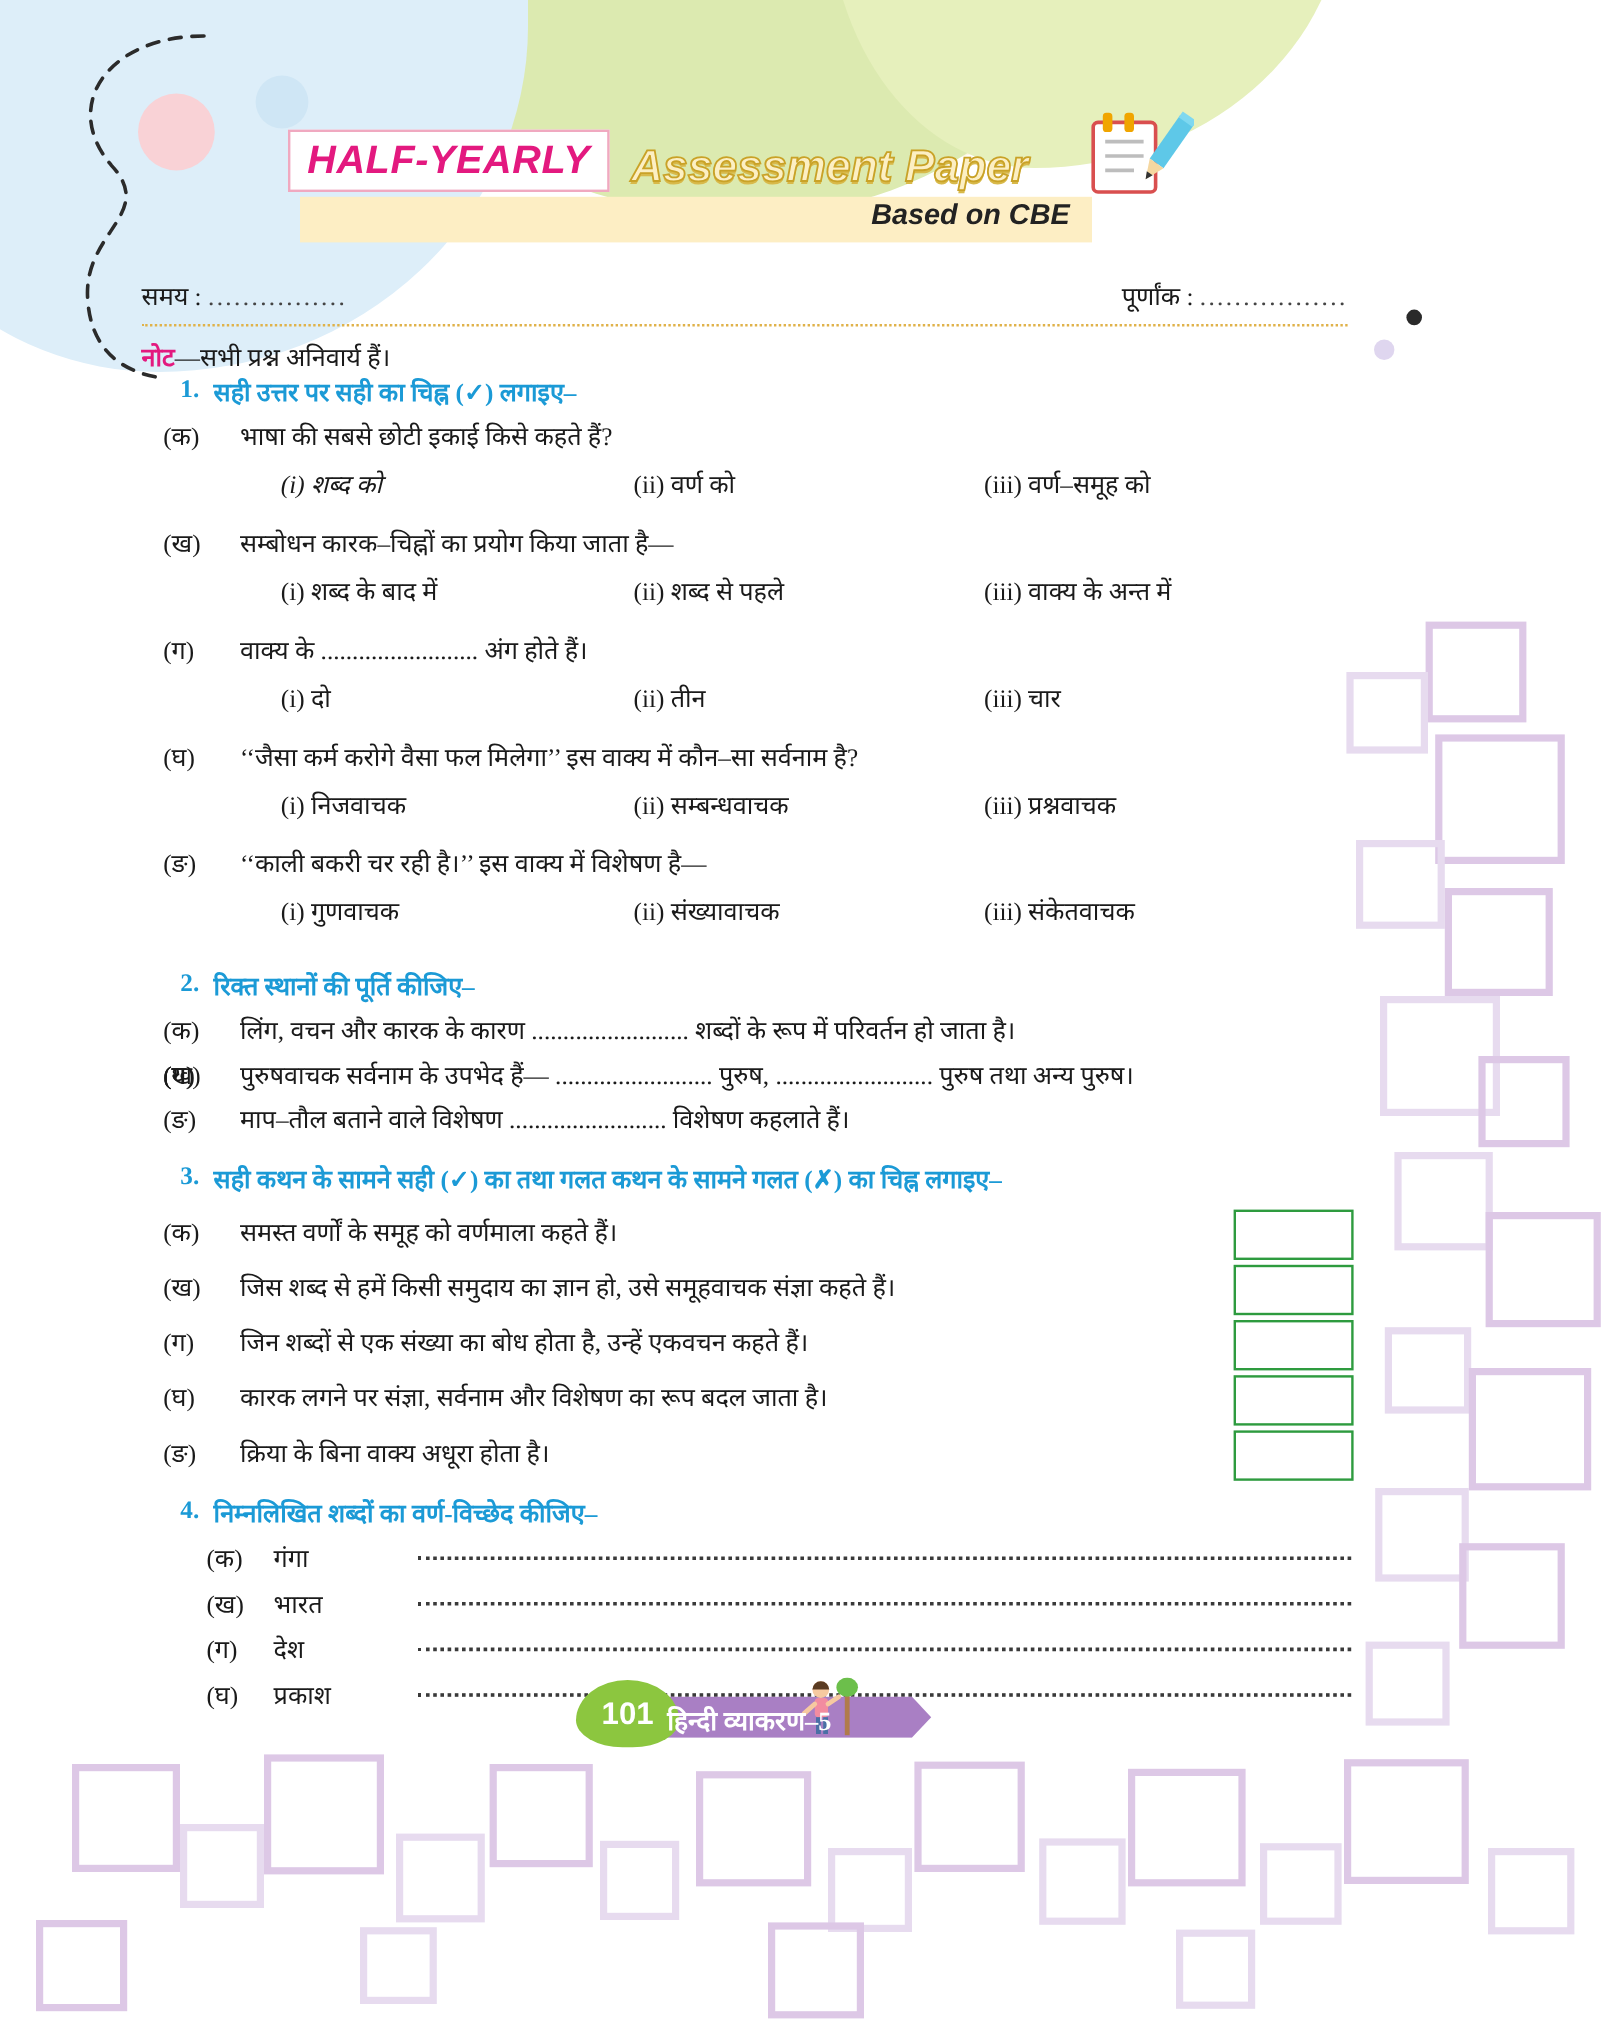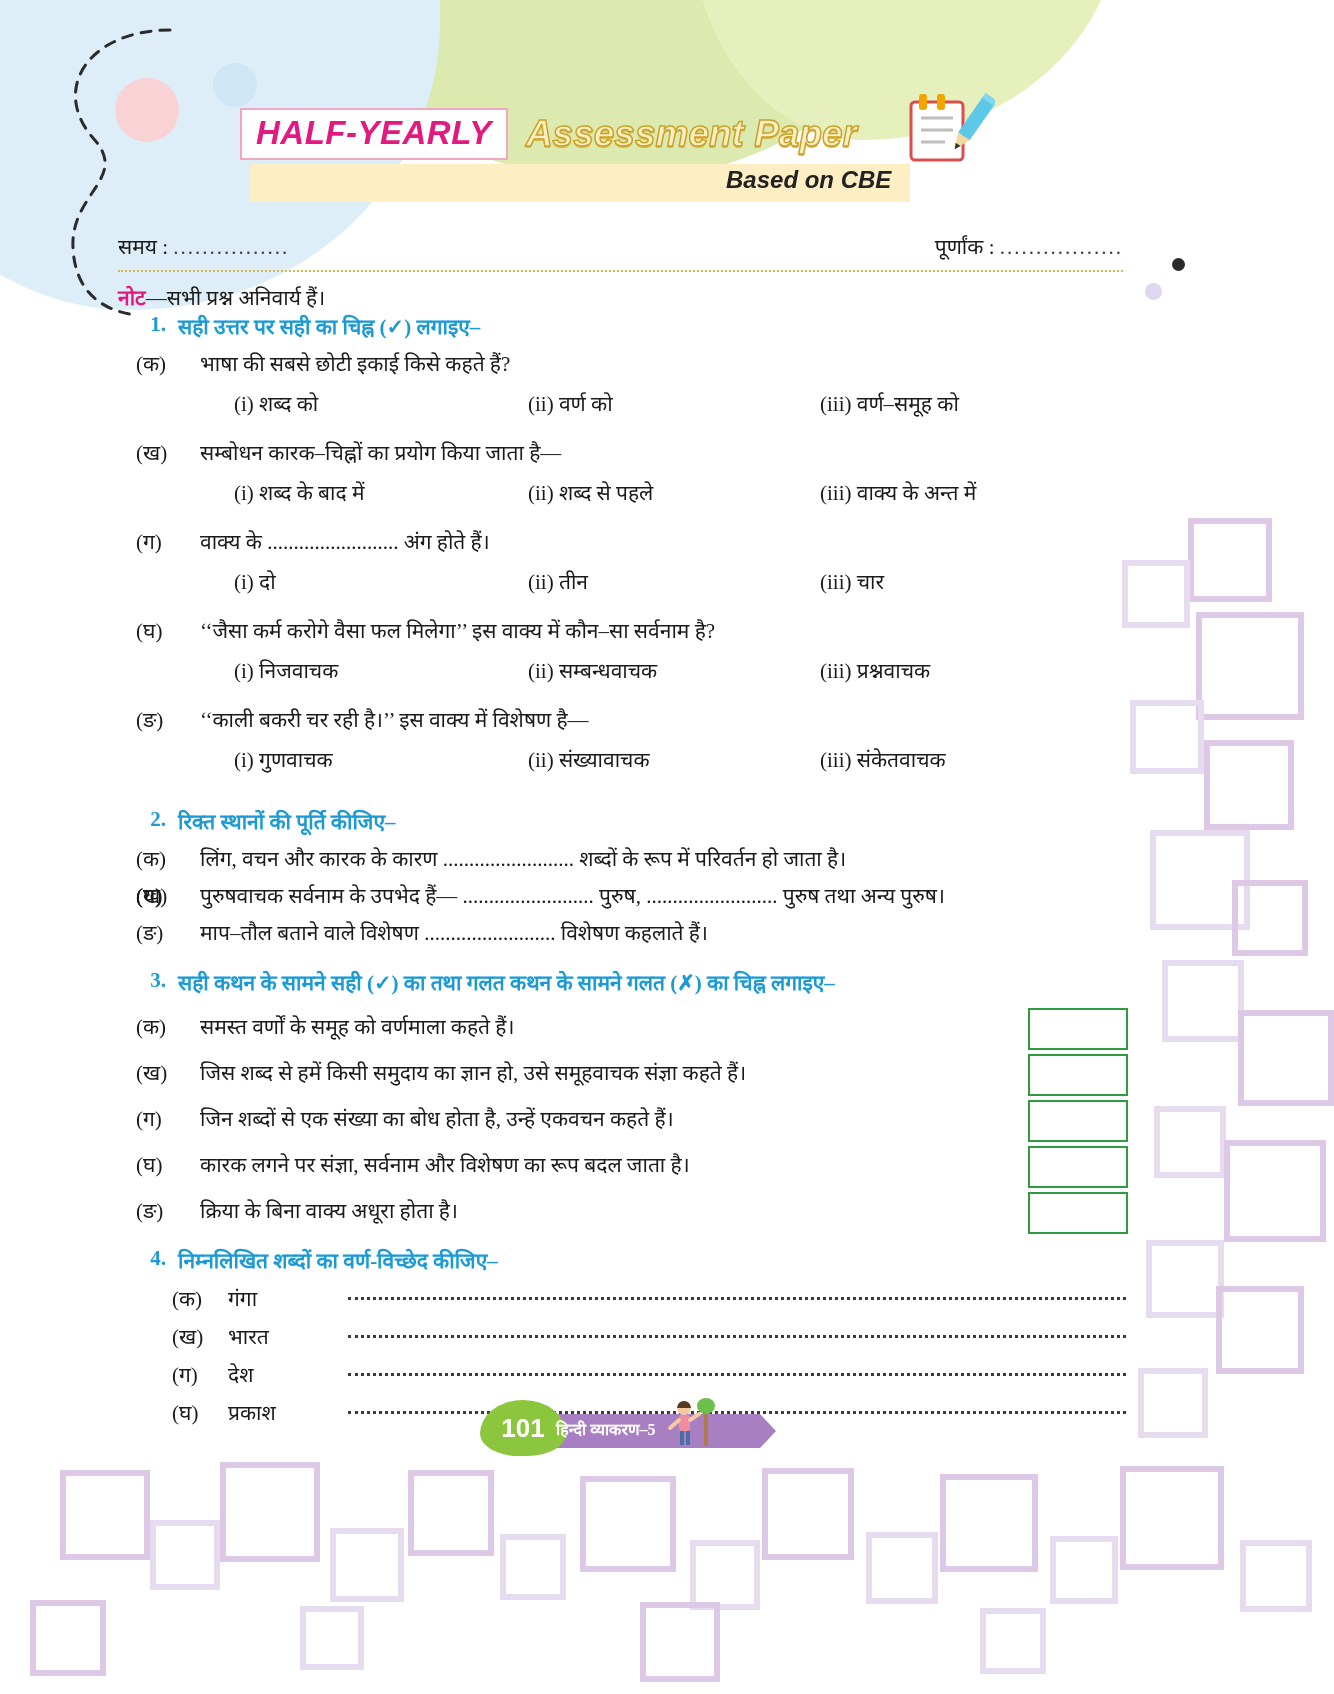--- a/index.html
+++ b/index.html
@@ -92,21 +92,21 @@
   
   .header-wrap {
     position: absolute;
     left: 0; top: 0; width: 100%;
     height: 230px;
   }
   .title-row {
     position: absolute;
     left: 240px; top: 108px;
     display: flex;
-    align-items: center;
+    align-items: flex-end;
   }
   .title-box {
     border: 2px solid #f0a9c0;
     background: #ffffff;
     padding: 4px 14px 6px 14px;
   }
   .title-half {
     font-family: "Liberation Sans", sans-serif;
     font-weight: bold;
     font-style: italic;
@@ -300,21 +300,21 @@
     width: 86px; height: 56px;
     display: flex; align-items: center; justify-content: center;
     font-family: "Liberation Sans", sans-serif;
     font-weight: bold;
     font-size: 26px;
     color: #ffffff;
   }
   .booktitle {
     position: absolute;
     left: 86px; top: 18px;
-    font-size: 16px;
+    font-size: 22px;
     color: #ffffff;
     font-weight: bold;
     font-family: Liberation Serif, serif;
   }
   .kid {
     position: absolute;
     left: 192px; top: -2px;
     width: 60px; height: 56px;
   }
 </style>
@@ -416,21 +416,21 @@
   <div class="q">
     <span class="q-num">1.</span>
     <span class="q-title">सही उत्तर पर सही का चिह्न (✓) लगाइए–</span>
 
     
     <div class="sub">
       <span class="sub-lbl">(क)</span>
       <span class="sub-text">भाषा की सबसे छोटी इकाई किसे कहते हैं?</span>
     </div>
     <div class="opts">
-      <span class="opt" style="left:98px;">(i) शब्द को</span>
+      <span class="opt" style="left:98px;font-style:italic;">(i) शब्द को</span>
       <span class="bubble" style="left:338px; color:#f7e9a8;"><span class="flower"></span></span>
       <span class="opt" style="left:392px;">(ii) वर्ण को</span>
       <span class="bubble" style="left:640px; color:#f7e9a8;"><span class="flower"></span></span>
       <span class="opt" style="left:684px;text-align:right;">(iii) वर्ण–समूह को</span>
       <span class="bubble" style="left:956px; color:#f7e9a8;"><span class="flower"></span></span>
     </div>
 
     
     <div class="sub">
       <span class="sub-lbl">(ख)</span>

